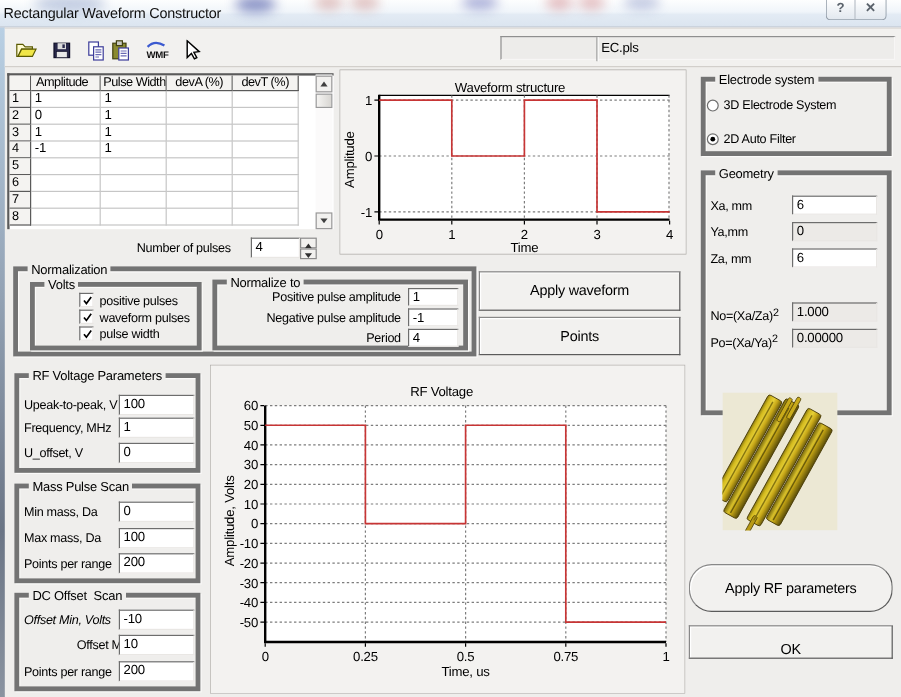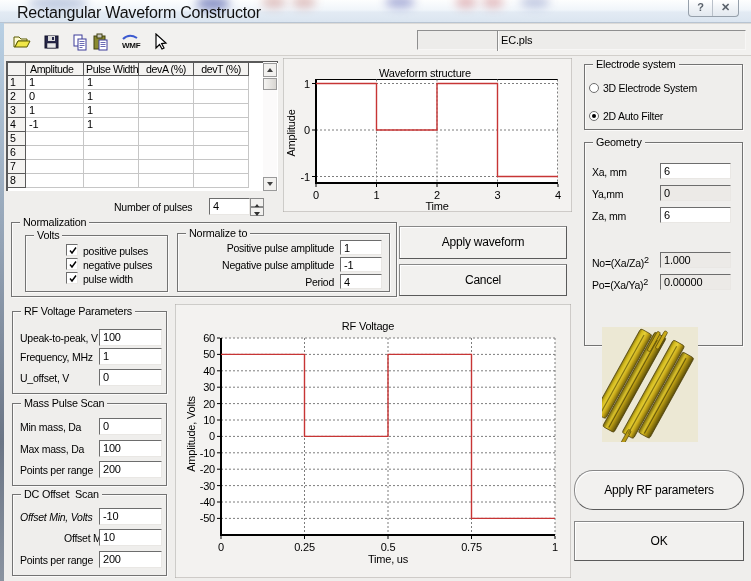--- a/index.html
+++ b/index.html
@@ -4,28 +4,28 @@
 <style>
 * { margin:0; padding:0; box-sizing:border-box; }
 html,body { width:751px; height:581px; overflow:hidden; }
 body { font-family:"Liberation Sans", sans-serif; font-size:11px; color:#000; background:#efeeec; position:relative; letter-spacing:-0.2px; }
 .abs { position:absolute; }
 
 #titlebar { left:0; top:0; width:751px; height:23px;
   background:linear-gradient(#fdfefe, #f0f5fa 45%, #e3ebf4 55%, #dbe5f0);
   border-bottom:1px solid #b8c4d2; overflow:hidden; }
 .blob { position:absolute; filter:blur(5px); border-radius:50%; }
-#wtitle { position:absolute; left:17px; top:4px; font-size:16px; color:#101010; }
+#wtitle { position:absolute; left:3px; top:4px; font-size:12px; color:#101010; }
 #leftframe { left:0; top:23px; width:4px; height:558px;
   background:linear-gradient(#b9d0e4, #93a2b4 40%, #6b7585 75%, #8a93a0); }
 
 #toolbar { left:4px; top:23px; width:747px; height:33px; background:#f2f1ef; border-top:1px solid #dcdad7; border-bottom:1px solid #d2cfcb; }
 #filebox { left:417px; top:30px; width:329px; height:20px; background:#edecea; border:1px solid; border-color:#8f8f8f #f7f6f5 #f7f6f5 #8f8f8f; font-size:11px; line-height:18px; padding-left:83px; }
 
-.group { position:absolute; border:1px solid #737373; box-shadow:1px 1px 0 #fbfaf9 inset, 1px 1px 0 #fbfaf9; }
+.group { position:absolute; border:4px solid #737373; box-shadow:1px 1px 0 #fbfaf9 inset, 1px 1px 0 #fbfaf9; }
 .glabel { position:absolute; top:-7px; left:8px; background:#efeeec; padding:0 3px; font-size:10.8px; letter-spacing:-0.2px; }
 
 .edit { position:absolute; background:#fff; border:1px solid; border-color:#6d6d6d #e9e7e4 #e9e7e4 #6d6d6d; font-size:11px; padding:1px 0 0 3px; font-family:"Liberation Sans",sans-serif; }
 .edit.dis { background:#eceae7; }
 
 .btn { position:absolute; background:#f2f1ef; border:1px solid #888888; border-bottom-color:#5a5a5a; border-right-color:#5a5a5a; box-shadow:inset 1px 1px 0 #ffffff; text-align:center; font-size:12px; }
 .lbl { position:absolute; font-size:10.5px; white-space:nowrap; letter-spacing:-0.25px; }
 
 .cb { position:absolute; width:12px; height:12px; background:#fff; border:1px solid; border-color:#6d6d6d #e9e7e4 #e9e7e4 #6d6d6d; }
 .cb svg { position:absolute; left:1px; top:1px; }
@@ -178,39 +178,39 @@
     <svg width="10" height="10">
       <path d="M2 4.5 L4 7 L8 1.5" stroke="#000" stroke-width="1.4" fill="none"></path>
     </svg>
   </div>
 <div class="lbl" style="left:83px;top:245px;">positive pulses</div>
 <div class="cb" style="left:66px;top:258px;">
     <svg width="10" height="10">
       <path d="M2 4.5 L4 7 L8 1.5" stroke="#000" stroke-width="1.4" fill="none"></path>
     </svg>
   </div>
-<div class="lbl" style="left:83px;top:259px;">negative pulses</div>
+<div class="lbl" style="left:83px;top:259px;">waveform pulses</div>
 <div class="cb" style="left:66px;top:272px;">
     <svg width="10" height="10">
       <path d="M2 4.5 L4 7 L8 1.5" stroke="#000" stroke-width="1.4" fill="none"></path>
     </svg>
   </div>
 <div class="lbl" style="left:83px;top:273px;">pulse width</div>
 <div class="group" style="left:177px;top:233px;width:213px;height:59px;">
     <span class="glabel">Normalize to</span>
   </div>
 <div class="lbl" style="left:186px;top:242px;width:148px;text-align:right;">Positive pulse amplitude</div>
 <div class="edit" style="left:340px;top:240px;width:42px;height:15px;">1</div>
 <div class="lbl" style="left:186px;top:259px;width:148px;text-align:right;">Negative pulse amplitude</div>
 <div class="edit" style="left:340px;top:257px;width:42px;height:15px;">-1</div>
 <div class="lbl" style="left:186px;top:276px;width:148px;text-align:right;">Period</div>
 <div class="edit" style="left:340px;top:274px;width:42px;height:15px;">4</div>
 
 <div class="btn" style="left:399px;top:226px;width:168px;height:33px;line-height:31px;">Apply waveform</div>
-<div class="btn" style="left:399px;top:264px;width:168px;height:32px;line-height:30px;">Cancel</div>
+<div class="btn" style="left:399px;top:264px;width:168px;height:32px;line-height:30px;">Points</div>
 
 <div class="group" style="left:12px;top:311px;width:155px;height:83px;">
     <span class="glabel">RF Voltage Parameters</span>
   </div>
 <div class="lbl" style="left:20px;top:332px;">Upeak-to-peak, V</div>
 <div class="edit" style="left:99px;top:329px;width:63px;height:17px;">100</div>
 <div class="lbl" style="left:20px;top:351px;">Frequency, MHz</div>
 <div class="edit" style="left:99px;top:348px;width:63px;height:17px;">1</div>
 <div class="lbl" style="left:20px;top:372px;">U_offset, V</div>
 <div class="edit" style="left:99px;top:369px;width:63px;height:17px;">0</div>
@@ -391,13 +391,13 @@
     <rect x="-18" y="60" width="16" height="3.5" rx="1.5" fill="#b89a14" stroke="#4a3c06" stroke-width="0.6"></rect>
     <rect x="0" y="70" width="92" height="13" rx="2" fill="url(#rod2)" stroke="#4a3c06" stroke-width="0.7"></rect>
     <line x1="-2" y1="28" x2="88" y2="28" stroke="#857410" stroke-width="1.2"></line>
     <line x1="-10" y1="42" x2="90" y2="42" stroke="#6b5c0a" stroke-width="1.2"></line>
     <line x1="-6" y1="62" x2="94" y2="62" stroke="#857410" stroke-width="1.2"></line>
     <line x1="2" y1="76" x2="88" y2="76" stroke="#6b5c0a" stroke-width="1.2"></line>
   </g>
 </svg>
 
 <div class="btn" style="left:574px;top:470px;width:170px;height:40px;line-height:38px;border-radius:19px;">Apply RF parameters</div>
-<div class="btn" style="left:574px;top:521px;width:170px;height:40px;line-height:38px;">OK</div>
+<div class="btn" style="left:574px;top:521px;width:170px;height:28px;line-height:38px;">OK</div>
 
 </body></html>

